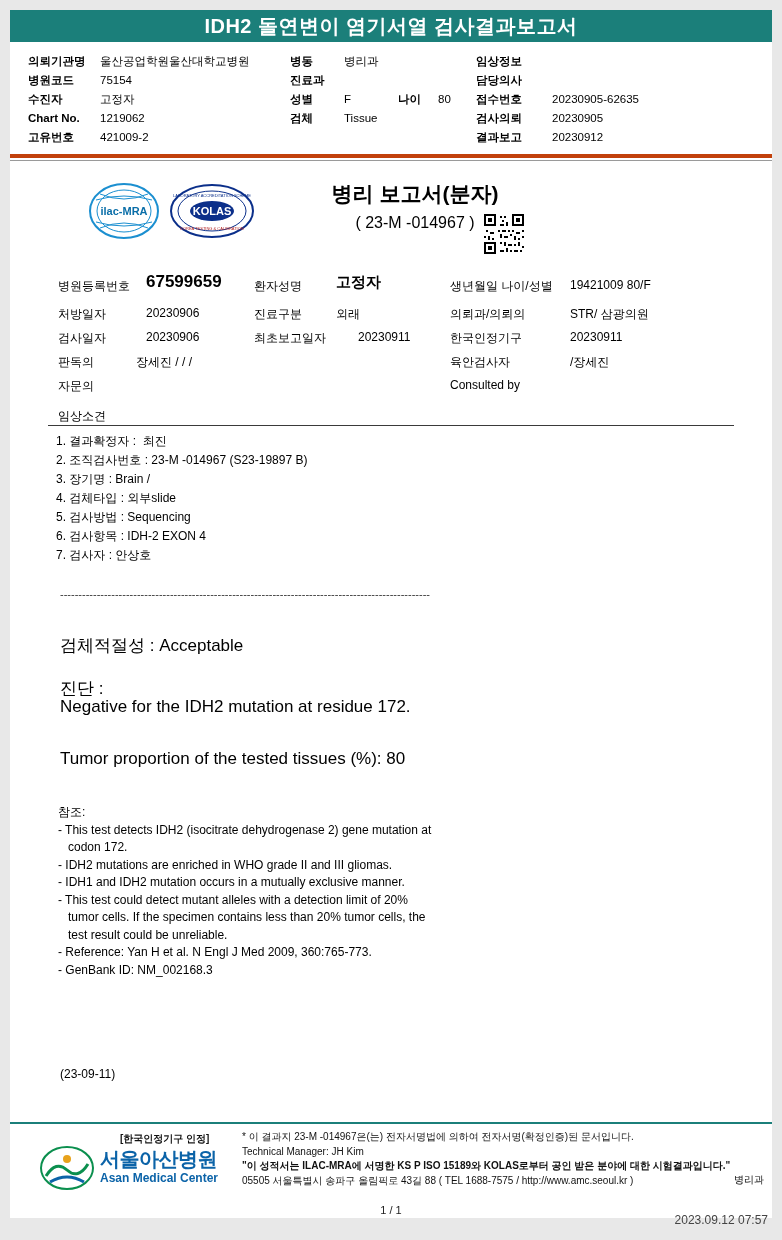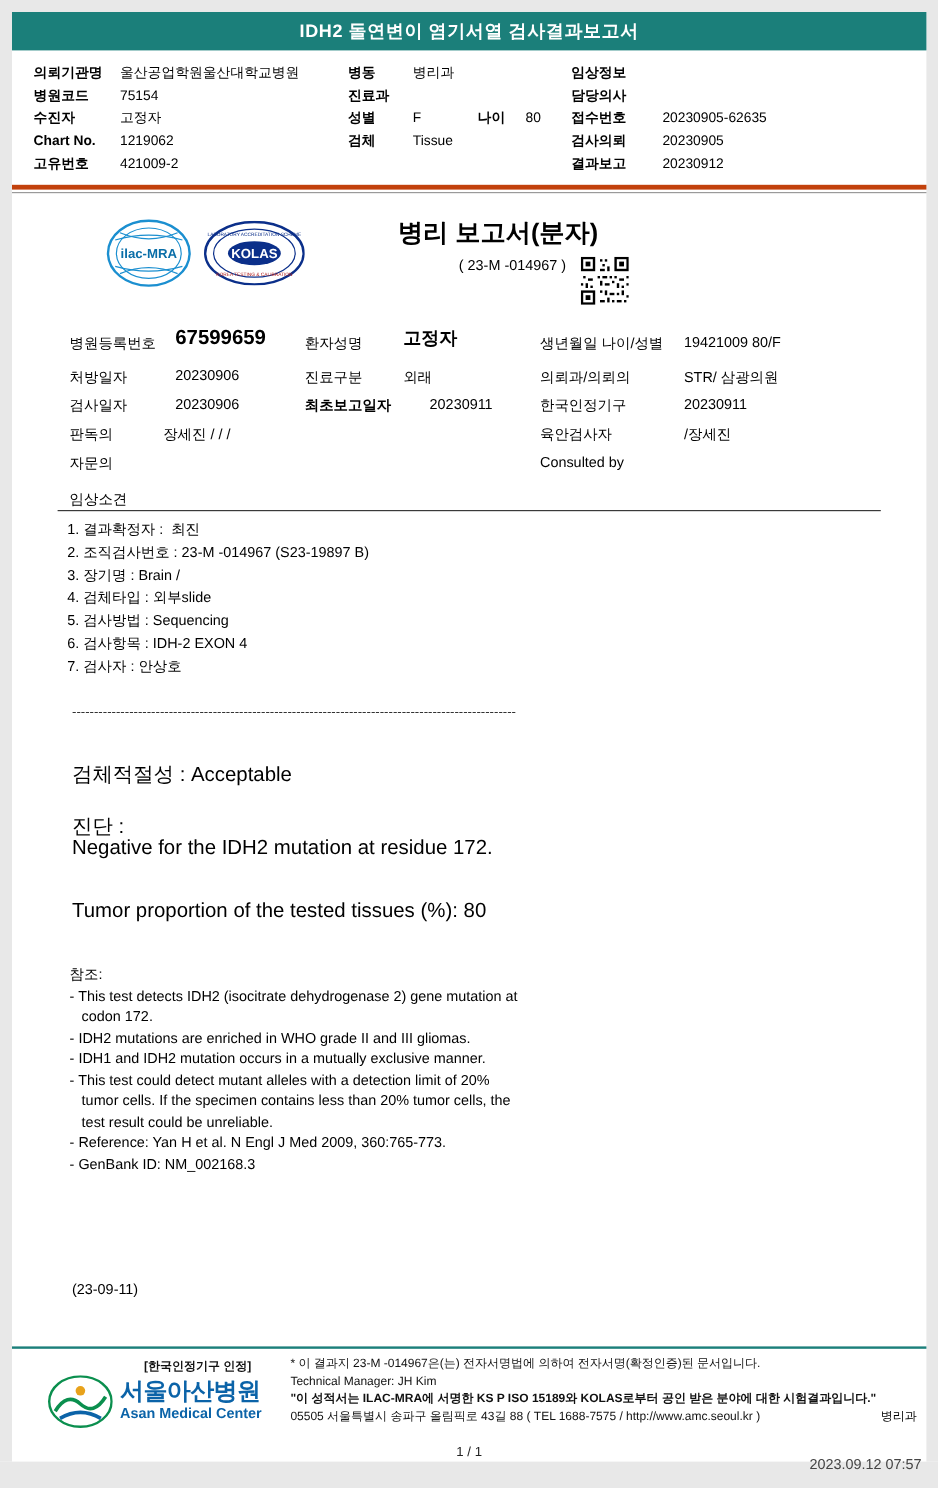--- a/index.html
+++ b/index.html
@@ -19,21 +19,21 @@
     background: #ffffff;
     overflow: hidden;
   }
   
   .titlebar {
     position: absolute;
     left: 10px; top: 10px;
     width: 762px; height: 32px;
     background: #1b7f7a;
     color: #ffffff;
-    font-size: 15px;
+    font-size: 20px;
     font-weight: bold;
     display: flex;
     align-items: center;
     justify-content: center;
     letter-spacing: 0.5px;
   }
   
   .headerbox {
     position: absolute;
     left: 10px; top: 42px;
@@ -65,23 +65,23 @@
   }
   .logo-kolas {
     position: absolute; left: 82px; top: 2px; width: 84px; height: 54px;
   }
   .report-title {
     position: absolute; left: 250px; top: 180px; width: 330px;
     text-align: center;
     font-size: 21px; font-weight: bold;
   }
   .report-sub {
-    position: absolute; left: 262px; top: 214px; width: 330px;
+    position: absolute; left: 250px; top: 214px; width: 330px;
     text-align: center;
-    font-size: 12px;
+    font-size: 16px;
   }
   .qr {
     position: absolute; left: 484px; top: 214px;
     width: 40px; height: 40px;
   }
 
   
   .details { position: absolute; left: 10px; top: 270px; width: 762px; height: 148px; }
   .d-lbl { position: absolute; font-size: 12px; color: #000; }
   .d-val { position: absolute; font-size: 12px; color: #000; }
@@ -308,21 +308,21 @@
 
     <span class="d-lbl" style="left:48px; top:138px;">임상소견</span>
     <span class="d-val" style="left:126px; top:138px;"></span>
 
     <span class="d-lbl" style="left:244px; top:8px;">환자성명</span>
     <span class="d-val d-mid" style="left:326px; top:3px;">고정자</span>
 
     <span class="d-lbl" style="left:244px; top:36px;">진료구분</span>
     <span class="d-val" style="left:326px; top:36px;">외래</span>
 
-    <span class="d-lbl" style="left:244px; top:60px;font-weight:bold;">최초보고일자</span>
+    <span class="d-lbl" style="left:244px; top:60px;">최초보고일자</span>
     <span class="d-val" style="left:348px; top:60px;">20230911</span>
 
     <span class="d-lbl" style="left:440px; top:8px;">생년월일 나이/성별</span>
     <span class="d-val" style="left:560px; top:8px;">19421009 80/F</span>
 
     <span class="d-lbl" style="left:440px; top:36px;">의뢰과/의뢰의</span>
     <span class="d-val" style="left:560px; top:36px;">STR/ 삼광의원</span>
 
     <span class="d-lbl" style="left:440px; top:60px;">한국인정기구</span>
     <span class="d-val" style="left:560px; top:60px;">20230911</span>

